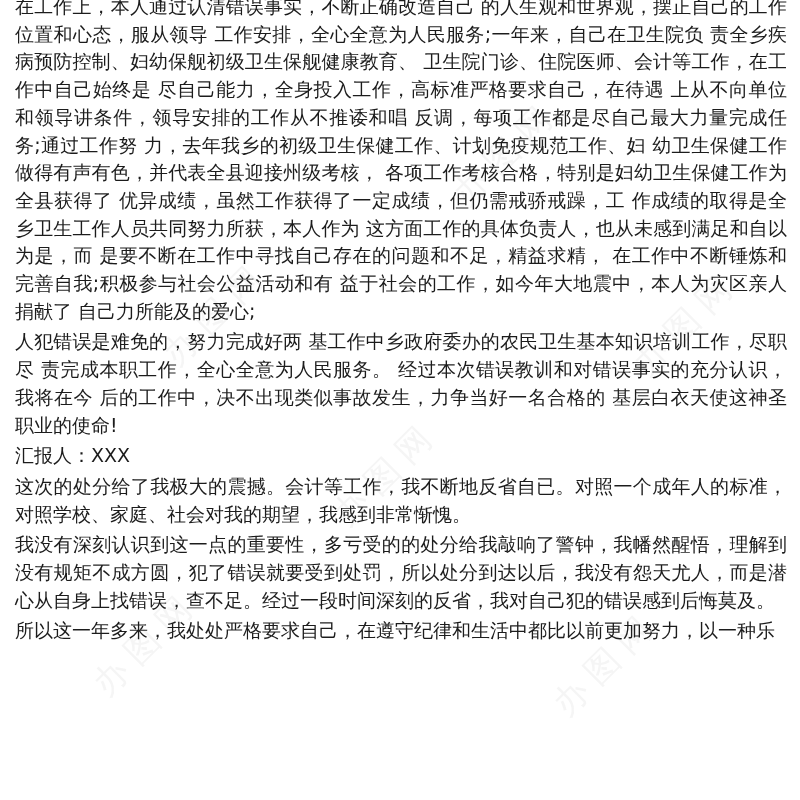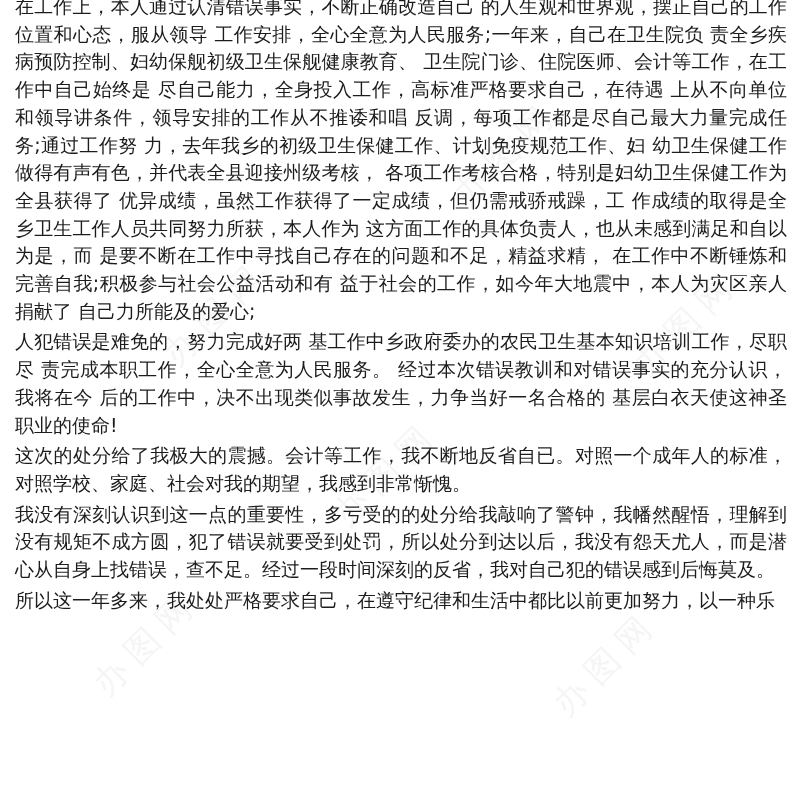--- a/index.html
+++ b/index.html
@@ -59,16 +59,17 @@
   <span class="wm2">办图网</span>
   <span class="wm3">办图网</span>
   <span class="wm4">办图网</span>
   <span class="wm5">办图网</span>
   <span class="wm6">办图网</span>
 </div>
 
 <div class="doc-page">
   <p>在工作上，本人通过认清错误事实，不断正确改造自己 的人生观和世界观，摆正自己的工作位置和心态，服从领导 工作安排，全心全意为人民服务;一年来，自己在卫生院负 责全乡疾病预防控制、妇幼保舰初级卫生保舰健康教育、 卫生院门诊、住院医师、会计等工作，在工作中自己始终是 尽自己能力，全身投入工作，高标准严格要求自己，在待遇 上从不向单位和领导讲条件，领导安排的工作从不推诿和唱 反调，每项工作都是尽自己最大力量完成任务;通过工作努 力，去年我乡的初级卫生保健工作、计划免疫规范工作、妇 幼卫生保健工作做得有声有色，并代表全县迎接州级考核， 各项工作考核合格，特别是妇幼卫生保健工作为全县获得了 优异成绩，虽然工作获得了一定成绩，但仍需戒骄戒躁，工 作成绩的取得是全乡卫生工作人员共同努力所获，本人作为 这方面工作的具体负责人，也从未感到满足和自以为是，而 是要不断在工作中寻找自己存在的问题和不足，精益求精， 在工作中不断锤炼和完善自我;积极参与社会公益活动和有 益于社会的工作，如今年大地震中，本人为灾区亲人捐献了 自己力所能及的爱心;</p>
   <p>人犯错误是难免的，努力完成好两 基工作中乡政府委办的农民卫生基本知识培训工作，尽职尽 责完成本职工作，全心全意为人民服务。 经过本次错误教训和对错误事实的充分认识，我将在今 后的工作中，决不出现类似事故发生，力争当好一名合格的 基层白衣天使这神圣职业的使命!</p>
+  <p>汇报人：XXX</p>
   <p>这次的处分给了我极大的震撼。会计等工作，我不断地反省自已。对照一个成年人的标准，对照学校、家庭、社会对我的期望，我感到非常惭愧。</p>
   <p>我没有深刻认识到这一点的重要性，多亏受的的处分给我敲响了警钟，我幡然醒悟，理解到没有规矩不成方圆，犯了错误就要受到处罚，所以处分到达以后，我没有怨天尤人，而是潜心从自身上找错误，查不足。经过一段时间深刻的反省，我对自己犯的错误感到后悔莫及。</p>
   <p>所以这一年多来，我处处严格要求自己，在遵守纪律和生活中都比以前更加努力，以一种乐</p>
 </div>
 
 </body></html>

